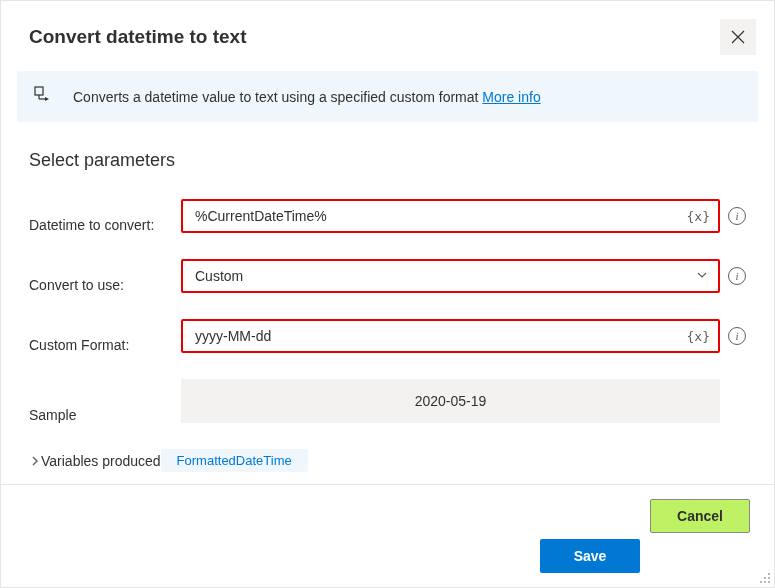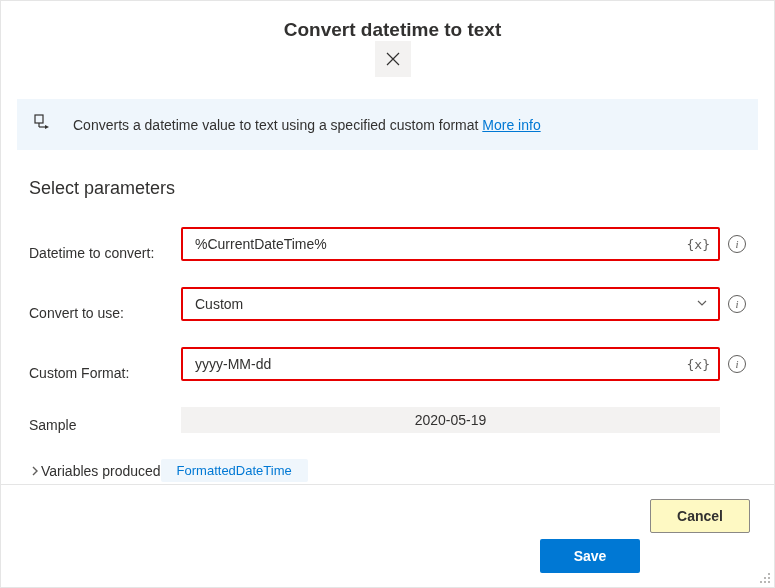--- a/index.html
+++ b/index.html
@@ -13,22 +13,21 @@
       height: 588px;
       background: #fff;
       border: 1px solid #e5e5e5;
       position: relative;
       color: #323130;
     }
     .header {
       display: flex;
       justify-content: space-between;
       align-items: center;
-      padding: 18px 18px 22px 28px;
-      flex-direction: column;
+      padding: 18px 18px 16px 28px;
     }
     .title {
       font-size: 19px;
       font-weight: 600;
       color: #323130;
     }
     .close-btn {
       width: 36px;
       height: 36px;
       background: #f3f2f1;
@@ -143,21 +142,21 @@
       justify-content: center;
       font-size: 11px;
       font-family: Georgia, serif;
       font-style: italic;
       color: #605e5c;
       cursor: pointer;
     }
     .sample-value {
       flex: 1;
       background: #f3f2f1;
-      height: 26px;
+      height: 44px;
       display: flex;
       align-items: center;
       justify-content: center;
       font-size: 14px;
       color: #323130;
       margin-right: 26px;
     }
     .vars-row {
       display: flex;
       align-items: center;
@@ -202,21 +201,21 @@
       cursor: pointer;
       font-weight: 600;
     }
     .btn-primary {
       background: #0078d4;
       color: #fff;
       border: none;
       margin-top: 40px;
     }
     .btn-secondary {
-      background: #fef9c3;
+      background: #bef264;
       color: #323130;
       border: 1px solid #8a8886;
     }
     .resize-grip {
       position: absolute;
       right: 3px;
       bottom: 3px;
       width: 12px;
       height: 12px;
       pointer-events: none;

